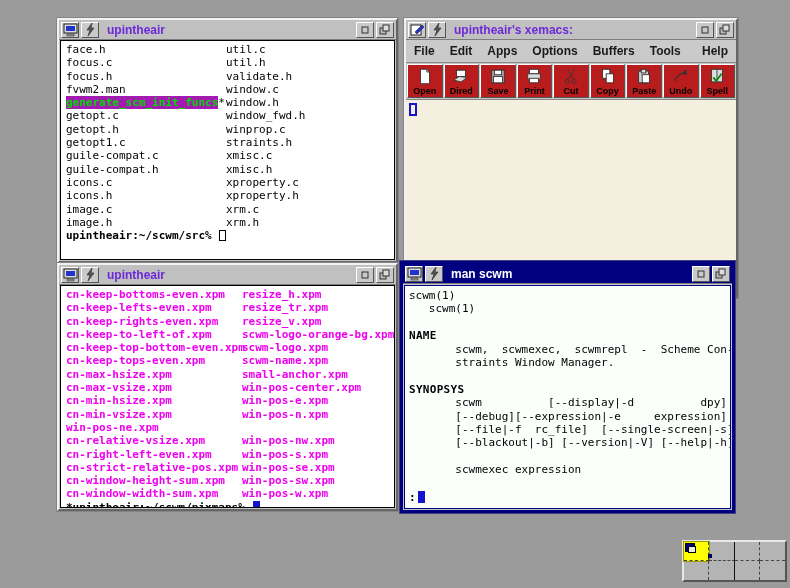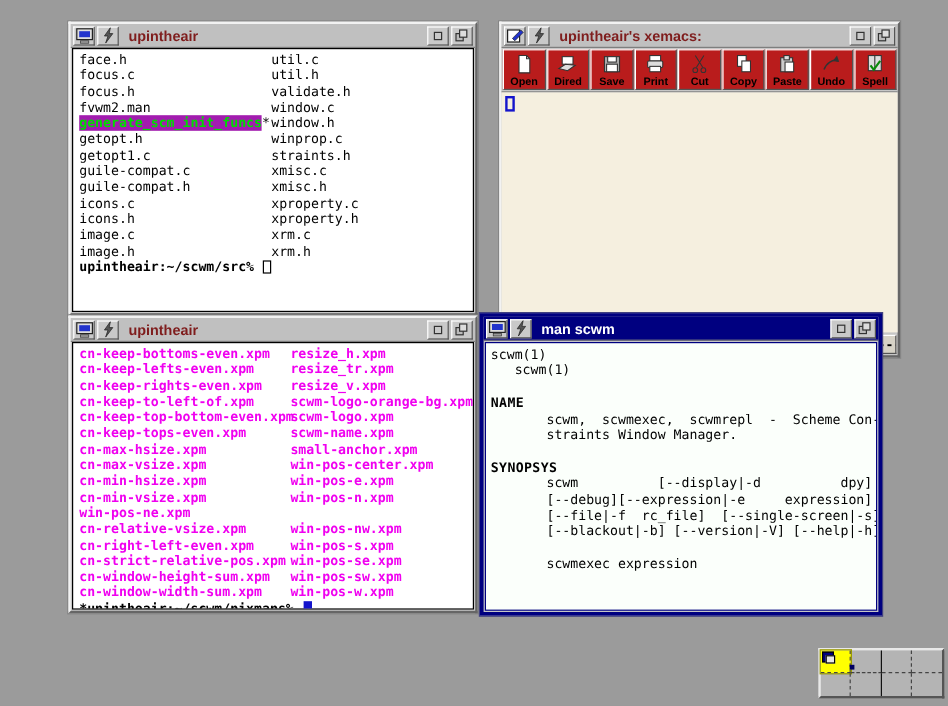--- a/index.html
+++ b/index.html
@@ -6,21 +6,21 @@
     --desktop:#9b9b9b; --face:#c6c6c6; --titlebar:#c0c0c0; --navy:#000080;
     --term-bg:#ffffff; --magenta:#f000f0; --exec-green:#00dd00; --cursor-blue:#1414cc;
     --cream:#f5efdf; --modeline:#d6d2c6; --mode-red:#b22222; --man-bg:#fbfffb;
   }
   *{margin:0;padding:0;box-sizing:border-box;}
   html,body{width:790px;height:588px;overflow:hidden;}
   body{background:var(--desktop);position:relative;font-family:"Liberation Sans",sans-serif;}
   .window{position:absolute;background:var(--face);border:2px solid;border-color:#f2f2f2 #666 #666 #f2f2f2;box-shadow:0 0 0 1px #858585;display:flex;flex-direction:column;}
   .titlebar{height:20px;display:flex;align-items:center;background:var(--titlebar);border-bottom:1px solid #7e7e7e;padding:1px 2px;gap:2px;flex:0 0 auto;}
   .tbtn{width:18px;height:16px;background:#c9c9c9;border:1px solid;border-color:#fff #555 #555 #fff;display:flex;align-items:center;justify-content:center;flex:0 0 auto;}
-  .title-text{flex:1;font-size:12px;font-weight:bold;color:#7f1d1d;padding-left:6px;white-space:nowrap;overflow:hidden;}
+  .title-text{flex:1;font-size:12px;font-weight:bold;color:#6d28d9;padding-left:6px;white-space:nowrap;overflow:hidden;}
   .navy-bar{background:var(--navy);}
   .navy-bar .title-text{color:#fff;}
   .term-content{flex:1;background:var(--term-bg);border:1px solid #000;margin:0 1px 1px 1px;padding:2px 0 0 5px;font-family:"DejaVu Sans Mono",monospace;font-size:11px;line-height:13.3px;overflow:hidden;}
   .trow{display:flex;white-space:pre;}
   .fcol-l{flex:0 0 auto;}
   .w1 .fcol-l{width:160px;}
   .w3 .fcol-l{width:176px;}
   .w3 .trow{color:var(--magenta);font-weight:bold;}
   .exec{background:#a21caf;color:var(--exec-green);font-weight:bold;}
   .promptline{display:flex;align-items:center;font-weight:bold;white-space:pre;}
@@ -32,21 +32,21 @@
   .menu-help{margin-left:auto;}
   .xtoolbar{height:37px;background:#c6c6c6;border-bottom:1px solid #888;display:flex;align-items:stretch;padding:1px;gap:1px;flex:0 0 auto;}
   .toolbtn{flex:1;background:#b91c1c;border:1px solid;border-color:#fff #555 #555 #fff;display:flex;flex-direction:column;align-items:center;justify-content:flex-end;padding:1px 0;font-weight:bold;}
   .toolbtn .tlabel{font-size:9px;color:#000;line-height:10px;}
   .xemacs-text{flex:1;background:var(--cream);padding:3px;}
   .xcursor{width:8px;height:13px;border:2px solid var(--cursor-blue);}
   .modeline{height:16px;background:var(--modeline);border:1px solid;border-color:#fff #555 #555 #fff;margin:2px 1px 1px 1px;font-family:"DejaVu Sans Mono",monospace;font-size:11px;font-weight:bold;line-height:13px;white-space:pre;overflow:hidden;display:flex;align-items:center;flex:0 0 auto;}
   .red{color:var(--mode-red);}
   
   .man-window{border:3px solid var(--navy);box-shadow:0 0 0 1px #404080;}
-  .man-content{flex:1;background:var(--man-bg);border:1px solid var(--navy);margin:1px;padding:3px 2px 4px 4px;font-family:"DejaVu Sans Mono",monospace;font-size:11px;line-height:13.4px;color:#000;display:flex;flex-direction:row;overflow:hidden;}
+  .man-content{flex:1;background:var(--man-bg);border:1px solid var(--navy);margin:1px;padding:3px 2px 4px 4px;font-family:"DejaVu Sans Mono",monospace;font-size:11px;line-height:13.4px;color:#000;display:flex;flex-direction:column;overflow:hidden;}
   .mline{white-space:pre;}
   .mline.bold{font-weight:bold;letter-spacing:.3px;}
   .man-prompt{margin-top:auto;display:flex;align-items:center;font-weight:bold;}
   
   .pager{position:absolute;left:682px;top:540px;width:105px;height:42px;background:#b4b4b4;border:2px solid;border-color:#e8e8e8 #555 #555 #e8e8e8;display:grid;grid-template-columns:repeat(4,1fr);grid-template-rows:repeat(2,1fr);}
   .pager-cell{border-right:1px dashed #444;border-bottom:1px dashed #444;position:relative;}
   .pager-cell:nth-child(4n){border-right:none;}
   .pager-cell:nth-child(n+5){border-bottom:none;}
   .pager-cell.desk-split{border-right:1px solid #111;}
   .pager-cell.active{background:#ffff00;outline:1px solid #999900;}
@@ -93,34 +93,35 @@
         </span>
     </div>
   </div>
   <div class="term-content">
     <div>
         <div class="trow"><span class="fcol-l">face.h</span><span class="fcol-r">util.c</span></div>
         <div class="trow"><span class="fcol-l">focus.c</span><span class="fcol-r">util.h</span></div>
         <div class="trow"><span class="fcol-l">focus.h</span><span class="fcol-r">validate.h</span></div>
         <div class="trow"><span class="fcol-l">fvwm2.man</span><span class="fcol-r">window.c</span></div>
         <div class="trow"><span class="fcol-l"><span class="exec">generate_scm_init_funcs</span>*</span><span class="fcol-r">window.h</span></div>
+        <div class="trow"><span class="fcol-l">getopt.c</span><span class="fcol-r">window_fwd.h</span></div>
         <div class="trow"><span class="fcol-l">getopt.h</span><span class="fcol-r">winprop.c</span></div>
         <div class="trow"><span class="fcol-l">getopt1.c</span><span class="fcol-r">straints.h</span></div>
         <div class="trow"><span class="fcol-l">guile-compat.c</span><span class="fcol-r">xmisc.c</span></div>
         <div class="trow"><span class="fcol-l">guile-compat.h</span><span class="fcol-r">xmisc.h</span></div>
         <div class="trow"><span class="fcol-l">icons.c</span><span class="fcol-r">xproperty.c</span></div>
         <div class="trow"><span class="fcol-l">icons.h</span><span class="fcol-r">xproperty.h</span></div>
         <div class="trow"><span class="fcol-l">image.c</span><span class="fcol-r">xrm.c</span></div>
         <div class="trow"><span class="fcol-l">image.h</span><span class="fcol-r">xrm.h</span></div>
       </div>
     <div class="promptline"><span>upintheair:~/scwm/src% </span><span class="cursor-hollow"></span></div>
   </div>
 </div>
 
-<div class="window" style="left:416px;top:18px;width:334px;height:280px;justify-content:center;">
+<div class="window" style="left:404px;top:18px;width:334px;height:280px;justify-content:center;">
   <div class="titlebar">
     <div class="tbtn">
       <span>
           <svg width="15" height="13" viewBox="0 0 15 13">
             <rect x="1" y="2" width="10" height="10" fill="#fff" stroke="#222"></rect>
             <path d="M5 9l7-7 2 2-7 7z" fill="#2233cc" stroke="#222" stroke-width=".6"></path>
           </svg>
         </span>
     </div>
     <div class="tbtn">
@@ -139,20 +140,29 @@
         </span>
     </div>
     <div class="tbtn">
       <span>
           <svg width="12" height="11" viewBox="0 0 12 11">
             <rect x="1" y="4" width="6" height="6" fill="#bbb" stroke="#333"></rect>
             <rect x="4" y="1" width="6" height="6" fill="#ddd" stroke="#333"></rect>
           </svg>
         </span>
     </div>
+  </div>
+  <div class="menubar">
+    <span class="menu-item">File</span>
+    <span class="menu-item">Edit</span>
+    <span class="menu-item">Apps</span>
+    <span class="menu-item">Options</span>
+    <span class="menu-item">Buffers</span>
+    <span class="menu-item">Tools</span>
+    <span class="menu-item menu-help">Help</span>
   </div>
   <div class="xtoolbar">
     <div class="toolbtn">
       <span>
           <svg width="18" height="19" viewBox="0 0 20 20">
             <path d="M5 2h7l3 3v13H5z" fill="#fff" stroke="#333"></path>
             <path d="M12 2v3h3" fill="none" stroke="#333"></path>
           </svg>
         </span>
       <span class="tlabel">Open</span>

